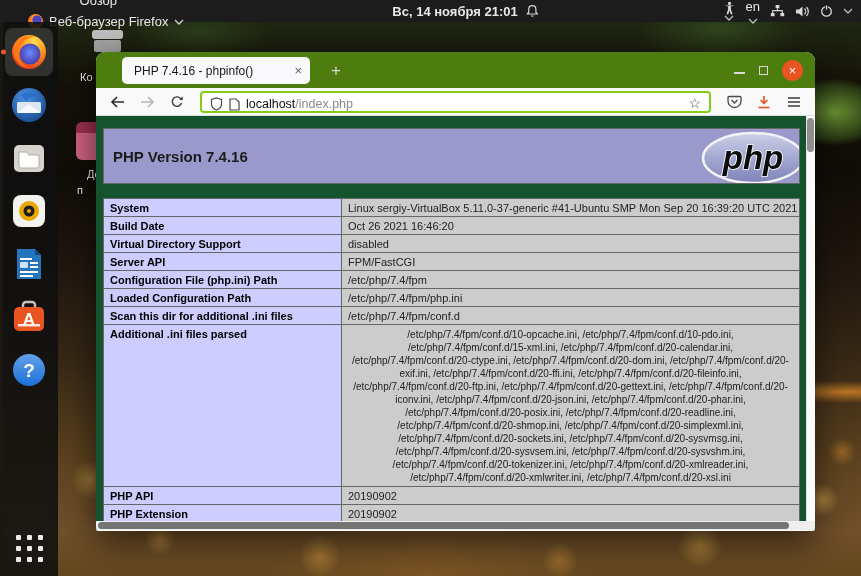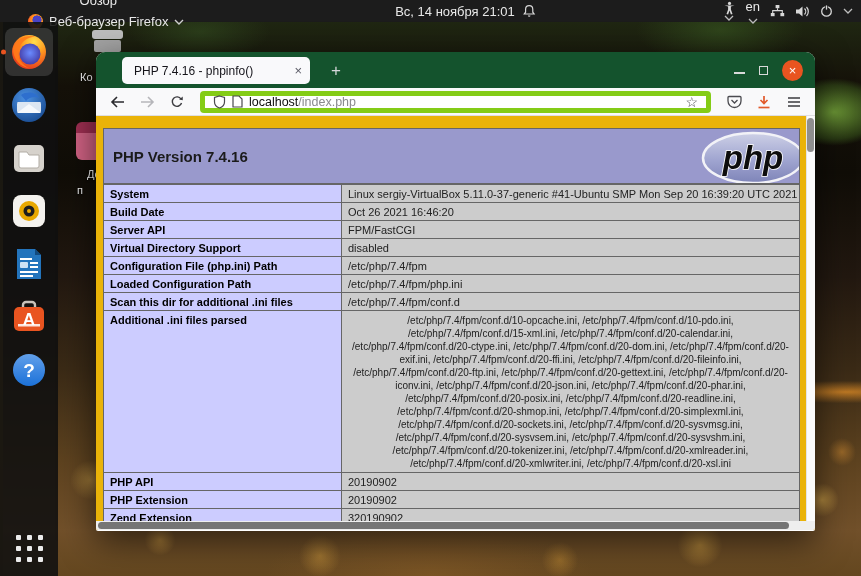--- a/index.html
+++ b/index.html
@@ -26,21 +26,21 @@
   .gold-edge { position:absolute; left:0; top:22px; width:3px; height:554px;
     background:linear-gradient(180deg,#6b5a1e,#8a6a20,#5c431a); opacity:.8; }
 
   
   .topbar { position:absolute; left:0; top:0; width:861px; height:22px; background:#1c1c1c;
     color:#e8e8e8; font-size:13px; display:flex; align-items:center; }
   .tb-left { display:flex; align-items:center; gap:6px; padding-left:12px;flex-direction:column; }
   .tb-activities { padding:0 6px; }
   .tb-app { display:flex; align-items:center; gap:6px; margin-left:16px; }
   .tb-center { position:absolute; left:50%; transform:translateX(-50%); margin-left:35px;
-    display:flex; align-items:center; gap:8px; }
+    display:flex; align-items:center; gap:8px;font-weight:bold; }
   .tb-right { position:absolute; right:8px; top:0; height:22px; display:flex; align-items:center; gap:10px; }
   .tb-icon { display:inline-flex; align-items:center;flex-direction:column; }
   .fx-mini { width:15px; height:15px; border-radius:50%;
     background:radial-gradient(circle at 60% 40%, #4a43c8 0 34%, #ff9a1f 38%, #ff5b24 70%, #e8411e 100%); }
 
   
   .dock { position:absolute; left:0; top:22px; width:58px; height:554px;
     background:rgba(16,16,16,.88); display:flex; flex-direction:column; align-items:center; padding-top:6px; }
   .dock-item { position:relative; width:48px; height:48px; margin-bottom:5px; border-radius:8px;
     display:flex; align-items:center; justify-content:center; }
@@ -58,52 +58,52 @@
   .desk-label { position:absolute; color:#f2f2f2; font-size:11px; text-shadow:0 1px 2px rgba(0,0,0,.9); }
   .lbl-trash { left:80px; top:71px; }
   .home-icon { position:absolute; left:76px; top:122px; width:34px; height:38px; border-radius:6px;
     background:linear-gradient(180deg,#9e2f52 0 30%,#d06283 30% 100%); }
   .lbl-home1 { left:87px; top:168px; }
   .lbl-home2 { left:77px; top:184px; }
 
   
   .window { position:absolute; left:96px; top:52px; width:719px; height:479px;
     border-radius:9px 9px 2px 2px; box-shadow:0 10px 34px rgba(0,0,0,.6); background:#fff; }
-  .titlebar { position:relative; width:100%; height:36px; background:#14532d; border-radius:9px 9px 0 0; }
+  .titlebar { position:relative; width:100%; height:36px; background:#4d7c0f; border-radius:9px 9px 0 0; }
   .tab { position:absolute; left:26px; top:5px; width:188px; height:27px; background:#f9f9fb; border-radius:5px;
     display:flex; align-items:center; padding:0 8px 0 12px; }
   .tab-title { flex:1; font-size:12px; color:#15141a; white-space:nowrap; overflow:hidden; }
   .tab-close { color:#5b5b66; font-size:13px; padding-left:8px; }
   .newtab-btn { position:absolute; left:228px; top:7px; width:24px; height:24px; color:#d7d7db;
     font-size:17px; display:flex; align-items:center; justify-content:center; border-radius:4px; }
   .win-controls { position:absolute; right:12px; top:0; height:36px; display:flex; align-items:center; gap:14px; }
   .btn-min { width:11px; height:2px; background:#d9d9d9; margin-top:6px; }
   .btn-max { width:9px; height:9px; border:1.5px solid #d9d9d9; }
   .btn-close { width:21px; height:21px; border-radius:50%; background:#e95420; color:#fff;
     display:flex; align-items:center; justify-content:center; font-size:13px; line-height:1; }
 
   
   .navbar { position:relative; width:100%; height:28px; background:#f9f9fa; border-bottom:1px solid #dfdfe2;
     display:flex; align-items:center; padding:0 10px; gap:8px; }
   .nav-icon { width:22px; height:22px; display:flex; align-items:center; justify-content:center; border-radius:3px; }
-  .urlbar { flex:1; height:22px; background:#fff; border:5px solid #84cc16; border-radius:4px;
-    display:flex; align-items:center; padding:0 8px; gap:6px; margin:0 4px; }
+  .urlbar { flex:1; height:22px; background:#fff; border:2px solid #84cc16; border-radius:4px;
+    display:flex; align-items:flex-end; padding:0 8px; gap:6px; margin:0 4px; }
   .url-text { flex:1; font-size:12.5px; white-space:nowrap; overflow:hidden; }
   .url-host { color:#0c0c0d; }
   .url-path { color:#8a8a8e; }
   .star { color:#4a4a4f; font-size:14px; }
 
   
-  .content { position:relative; width:100%; height:414px; background:#eab308; overflow:hidden; border-radius:0 0 2px 2px; }
+  .content { position:relative; width:100%; height:414px; background:#14532d; overflow:hidden; border-radius:0 0 2px 2px; }
   .php-body { position:absolute; left:7px; top:12px; width:697px; color:#000; }
   .php-header { position:relative; height:56px; background:#9999cc; border:1px solid #666;
     display:flex; align-items:center; padding-left:9px; overflow:hidden; }
   .php-h1 { font-size:15px; font-weight:bold; color:#1b1b1b; }
   .php-logo { position:absolute; right:-6px; top:2px; }
-  .php-table { margin-top:0; border:1px solid #666; border-bottom:none; }
+  .php-table { margin-top:14px; border:1px solid #666; border-bottom:none; }
   .php-row { display:flex; border-bottom:1px solid #666; }
   .cell-l { width:238px; background:#ccccff; font-weight:bold; font-size:11px; padding:2.5px 6px;
     border-right:1px solid #666; color:#000; }
   .cell-v { flex:1; background:#cccccc; font-size:11px; padding:2.5px 6px; color:#222;
     white-space:nowrap; overflow:hidden; }
   .php-row.tall .cell-v { white-space:normal; font-size:10px; line-height:13px; overflow-wrap:anywhere;text-align:center; }
 
   
   .vscroll { position:absolute; right:0; top:0; width:9px; height:405px; background:#fbfbfb; border-left:1px solid #e4e4e4; }
   .vthumb { position:absolute; right:1px; top:2px; width:7px; height:34px; background:#8f8f8f; border-radius:4px; }
@@ -366,26 +366,26 @@
         <div class="php-table">
           <div class="php-row">
             <div class="cell-l">System</div>
             <div class="cell-v">Linux sergiy-VirtualBox 5.11.0-37-generic #41-Ubuntu SMP Mon Sep 20 16:39:20 UTC 2021 x86_64</div>
           </div>
           <div class="php-row">
             <div class="cell-l">Build Date</div>
             <div class="cell-v">Oct 26 2021 16:46:20</div>
           </div>
           <div class="php-row">
+            <div class="cell-l">Virtual Directory Support</div>
+            <div class="cell-v">disabled</div>
+          </div>
+          <div class="php-row">
             <div class="cell-l">Server API</div>
             <div class="cell-v">FPM/FastCGI</div>
-          </div>
-          <div class="php-row">
-            <div class="cell-l">Virtual Directory Support</div>
-            <div class="cell-v">disabled</div>
           </div>
           <div class="php-row">
             <div class="cell-l">Configuration File (php.ini) Path</div>
             <div class="cell-v">/etc/php/7.4/fpm</div>
           </div>
           <div class="php-row">
             <div class="cell-l">Loaded Configuration Path</div>
             <div class="cell-v">/etc/php/7.4/fpm/php.ini</div>
           </div>
           <div class="php-row">

